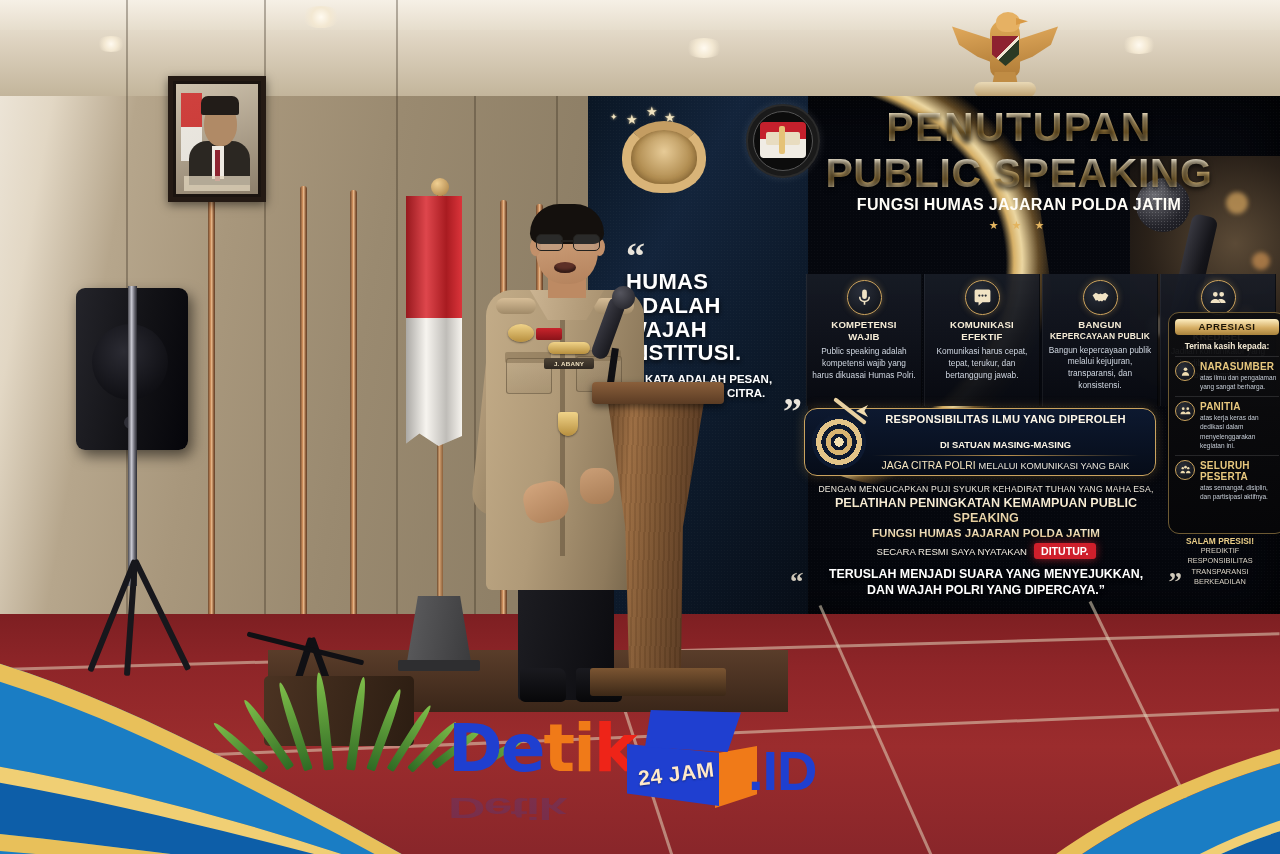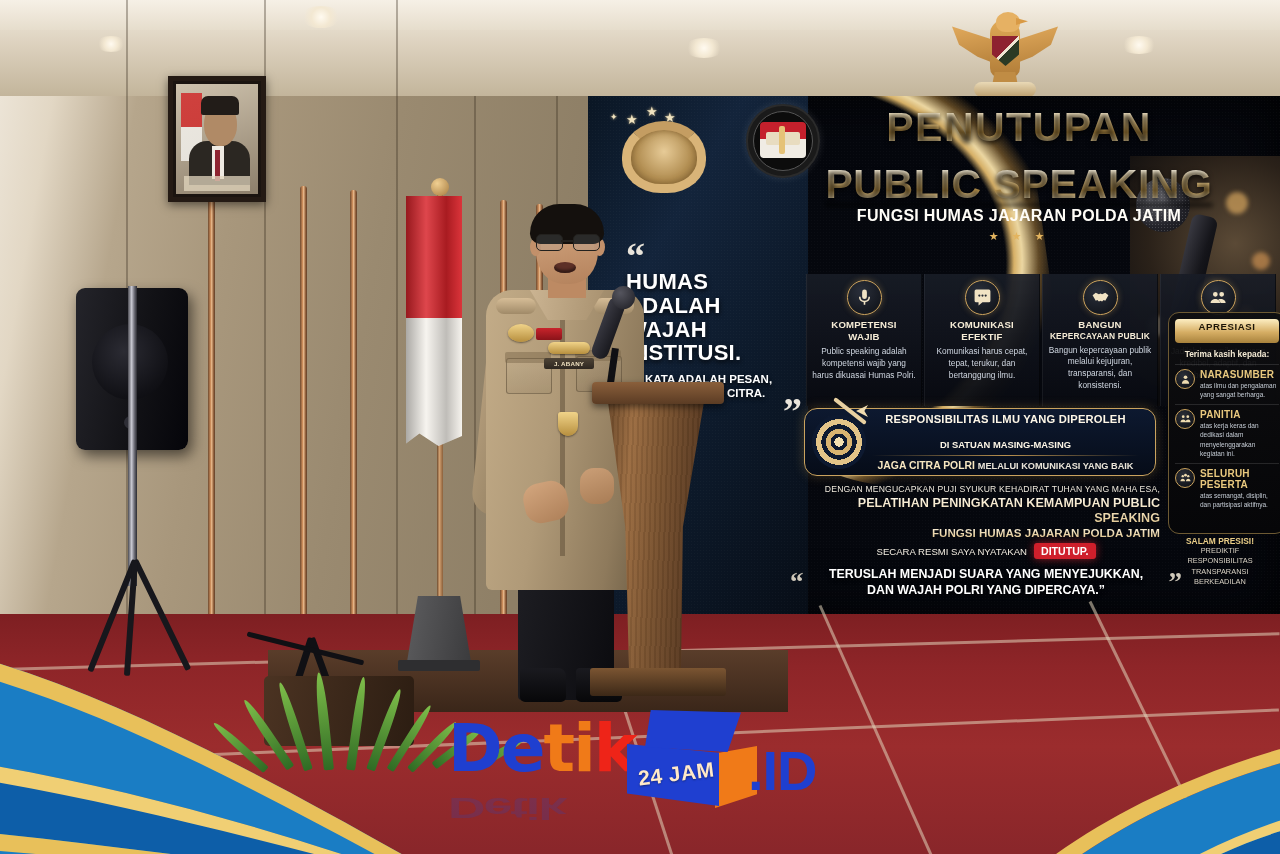--- a/index.html
+++ b/index.html
@@ -94,24 +94,24 @@
     background:linear-gradient(180deg,#c4202c 0%,#c4202c 46%,#f0ece4 46%,#f0ece4 100%);}
   .hum-book{position:absolute;left:18px;top:26px;width:34px;height:13px;background:#e8dcc0;border-radius:2px;}
   .hum-torch{position:absolute;left:31px;top:20px;width:6px;height:28px;background:#e5c277;border-radius:2px;}
 
   .led-title{position:absolute;left:222px;top:12px;width:418px;text-align:center;}
   .t-penutupan{font-size:41px;font-weight:700;letter-spacing:1.5px;line-height:.96;
     background:linear-gradient(180deg,#fdf3d9 8%,#e9c988 36%,#b98f42 62%,#f3e0b0 92%);
     -webkit-background-clip:text;background-clip:text;color:transparent;
     text-shadow:0 2px 5px rgba(0,0,0,.7);}
   .t-sub1{font-size:14.5px;font-weight:700;color:#fefaf1;letter-spacing:.4px;margin-top:3px;}
-  .t-public{font-size:41px;font-weight:700;letter-spacing:.6px;line-height:1.0;margin-top:17px;
+  .t-public{font-size:41px;font-weight:700;letter-spacing:.6px;line-height:1.0;margin-top:6px;
     background:linear-gradient(180deg,#fffaec 10%,#e8cc93 38%,#c29a4e 64%,#fff3d6 94%);
     -webkit-background-clip:text;background-clip:text;color:transparent;
-    text-shadow:0 2px 5px rgba(0,0,0,.7);text-decoration:underline;}
+    text-shadow:0 2px 5px rgba(0,0,0,.7);}
   .t-sub2{font-size:16px;font-weight:700;color:#fffdf7;letter-spacing:.3px;margin-top:2px;}
   .t-stars{margin-top:5px;color:#e3b45f;font-size:11px;letter-spacing:5px;}
 
   .quote-left{position:absolute;left:38px;top:150px;width:176px;color:#fff;}
   .qmark{font-size:38px;line-height:20px;color:#e9e4da;font-weight:700;font-family:"Liberation Serif",serif;}
   .qmark.close{text-align:right;}
   .q-big{font-size:22px;font-weight:700;line-height:1.08;letter-spacing:.3px;
     text-shadow:0 2px 5px rgba(0,0,0,.85);margin-top:4px;}
   .q-small{font-size:11.5px;font-weight:700;line-height:1.25;margin-top:7px;
     text-shadow:0 2px 4px rgba(0,0,0,.8);}
@@ -132,43 +132,43 @@
 
   .band{position:absolute;left:216px;top:312px;width:350px;height:66px;border-radius:13px;
     background:linear-gradient(180deg,#0d1930,#060c18);border:1.6px solid #caa35e;
     box-shadow:0 0 12px rgba(190,150,80,.3);display:flex;align-items:center;}
   .band-target{width:54px;height:54px;margin-left:7px;flex:0 0 54px;border-radius:50%;position:relative;}
   .ring{position:absolute;border-radius:50%;}
   .band-txt{flex:1;padding-right:10px;text-align:center;}
   .band-l1{font-size:11.2px;font-weight:700;color:#fdf6e6;letter-spacing:.2px;}
   .band-l2{font-size:9.4px;font-weight:700;color:#fdf6e6;margin-top:14px;}
   .band-div{height:1px;background:linear-gradient(90deg,transparent,#b9914e,transparent);margin:5px 6px 4px;}
-  .band-l3{font-size:10.4px;font-weight:700;color:#f6e6c0;}
+  .band-l3{font-size:10.4px;font-weight:400;color:#f6e6c0;}
   .band-l3 span{color:#e9e4d8;font-size:9.2px;}
 
-  .decl{position:absolute;left:224px;top:388px;width:348px;text-align:right;color:#fff;}
+  .decl{position:absolute;left:224px;top:388px;width:348px;text-align:center;color:#fff;}
   .d1{font-size:8.6px;letter-spacing:.2px;color:#efe9dc;}
   .d2{font-size:12.6px;font-weight:700;margin-top:2px;line-height:1.18;
     background:linear-gradient(180deg,#fff8e8,#e0c48c);-webkit-background-clip:text;background-clip:text;color:transparent;}
   .d3{font-size:11.6px;font-weight:700;line-height:1.18;
     background:linear-gradient(180deg,#fff8e8,#ddc086);-webkit-background-clip:text;background-clip:text;color:transparent;}
   .d4{font-size:9.6px;margin-top:4px;color:#f2ece0;display:flex;align-items:center;justify-content:center;gap:7px;}
   .ditutup{background:#cf1f2b;color:#fff;font-weight:700;font-size:10.6px;padding:2px 7px;border-radius:3px;
     box-shadow:0 0 8px rgba(220,40,50,.65);}
 
   .closing-q{position:absolute;left:202px;top:470px;width:392px;
     display:flex;align-items:center;gap:8px;color:#fff;}
   .cq-text{flex:1;text-align:center;font-size:12.4px;font-weight:700;line-height:1.3;
     text-shadow:0 2px 4px rgba(0,0,0,.8);}
   .cq-mark{font-size:27px;color:#cfc8ba;font-family:"Liberation Serif",serif;font-weight:700;line-height:16px;}
 
   .apresiasi{position:absolute;left:580px;top:216px;width:104px;height:214px;border-radius:11px;
     background:linear-gradient(180deg,rgba(14,14,16,.93),rgba(6,6,8,.97));
     border:1.4px solid #6d5a33;padding:6px 6px 0;}
-  .ap-head{height:24px;border-radius:4px;text-align:center;font-size:9.6px;font-weight:700;color:#1d1608;
+  .ap-head{height:16px;border-radius:4px;text-align:center;font-size:9.6px;font-weight:700;color:#1d1608;
     letter-spacing:.6px;line-height:16px;
     background:linear-gradient(180deg,#fdeec2,#d6ae64 55%,#a8823c);}
   .ap-sub{font-size:8.4px;font-weight:700;color:#f4ead4;text-align:center;margin:6px 0 5px;}
   .ap-item{display:flex;gap:5px;padding:4px 0;border-top:1px solid rgba(255,255,255,.12);}
   .ap-item:first-of-type{border-top:none;}
   .ap-ic{width:18px;height:18px;flex:0 0 18px;border-radius:50%;border:1px solid #c9a25c;
     background:radial-gradient(circle at 40% 32%,#2b2f38,#0b0d12);display:flex;align-items:center;justify-content:center;}
   .ap-ic svg{width:11px;height:11px;fill:#efdcb0;}
   .ap-t{font-size:10px;font-weight:700;color:#e8c87e;letter-spacing:.2px;}
   .ap-d{font-size:6.5px;color:#c6cdd6;line-height:1.45;margin-top:1px;}
@@ -428,21 +428,21 @@
       </div>
 
       <div class="pillar">
         <div class="p-icon">
           <svg viewBox="0 0 24 24">
               <path d="M20 2H4a2 2 0 0 0-2 2v12a2 2 0 0 0 2 2h3v4l5-4h8a2 2 0 0 0 2-2V4a2 2 0 0 0-2-2zM8 11a1.4 1.4 0 1 1 0-2.8A1.4 1.4 0 0 1 8 11zm4 0a1.4 1.4 0 1 1 0-2.8A1.4 1.4 0 0 1 12 11zm4 0a1.4 1.4 0 1 1 0-2.8A1.4 1.4 0 0 1 16 11z"></path>
             </svg>
         </div>
         <div class="p-title">KOMUNIKASI</div>
         <div class="p-title">EFEKTIF</div>
-        <div class="p-text">Komunikasi harus cepat, tepat, terukur, dan bertanggung ilmu.</div>
+        <div class="p-text">Komunikasi harus cepat, tepat, terukur, dan bertanggung jawab.</div>
       </div>
 
       <div class="pillar">
         <div class="p-icon">
           <svg viewBox="0 0 24 24">
               <path d="M2 9l4-3 4 2 2-1 2 1 4-2 4 3-4 7-2-1-2 2-2-1-2 1-2-2-2 1z"></path>
             </svg>
         </div>
         <div class="p-title">BANGUN</div>
         <div class="p-title sm">KEPERCAYAAN PUBLIK</div>

